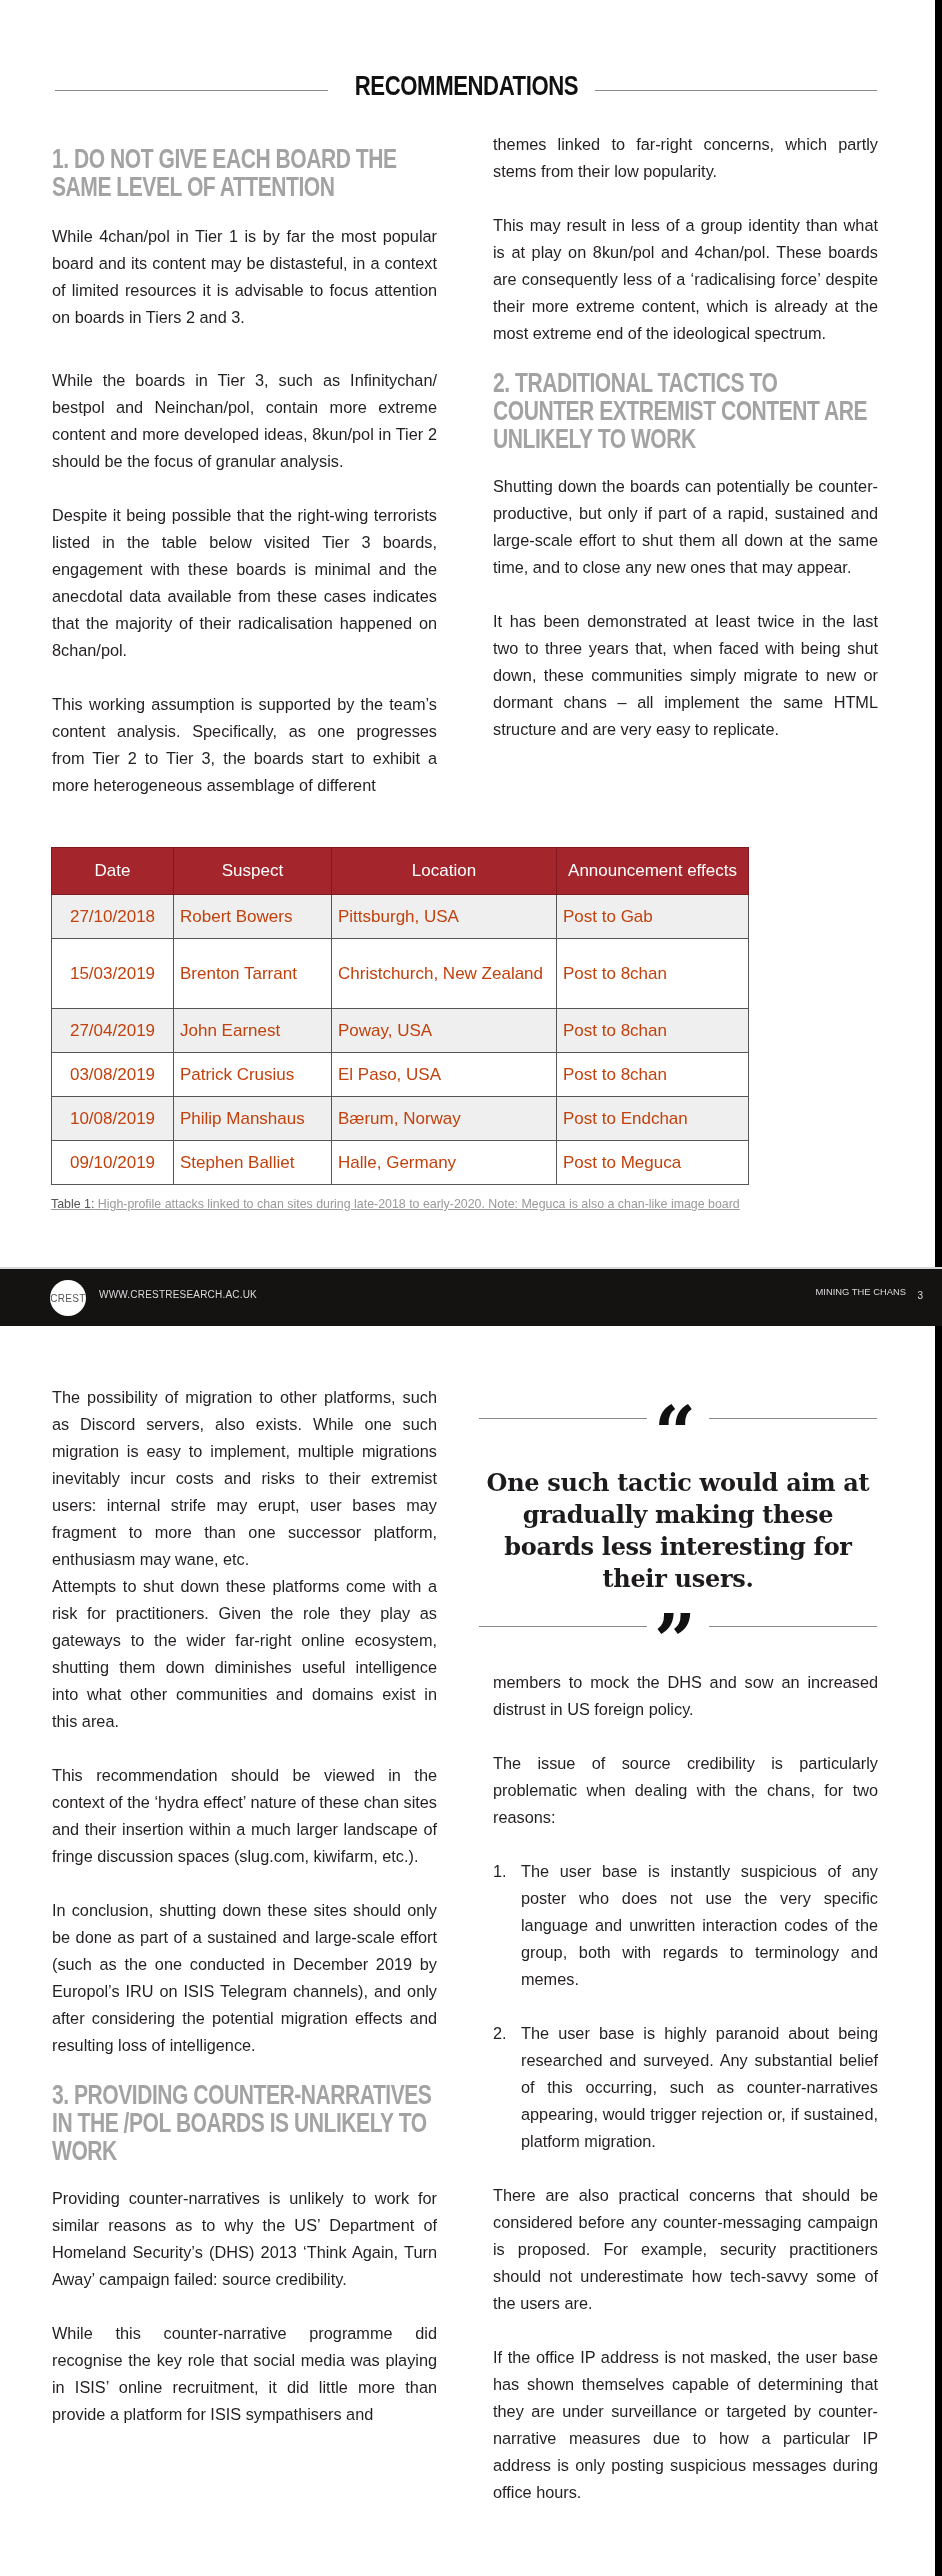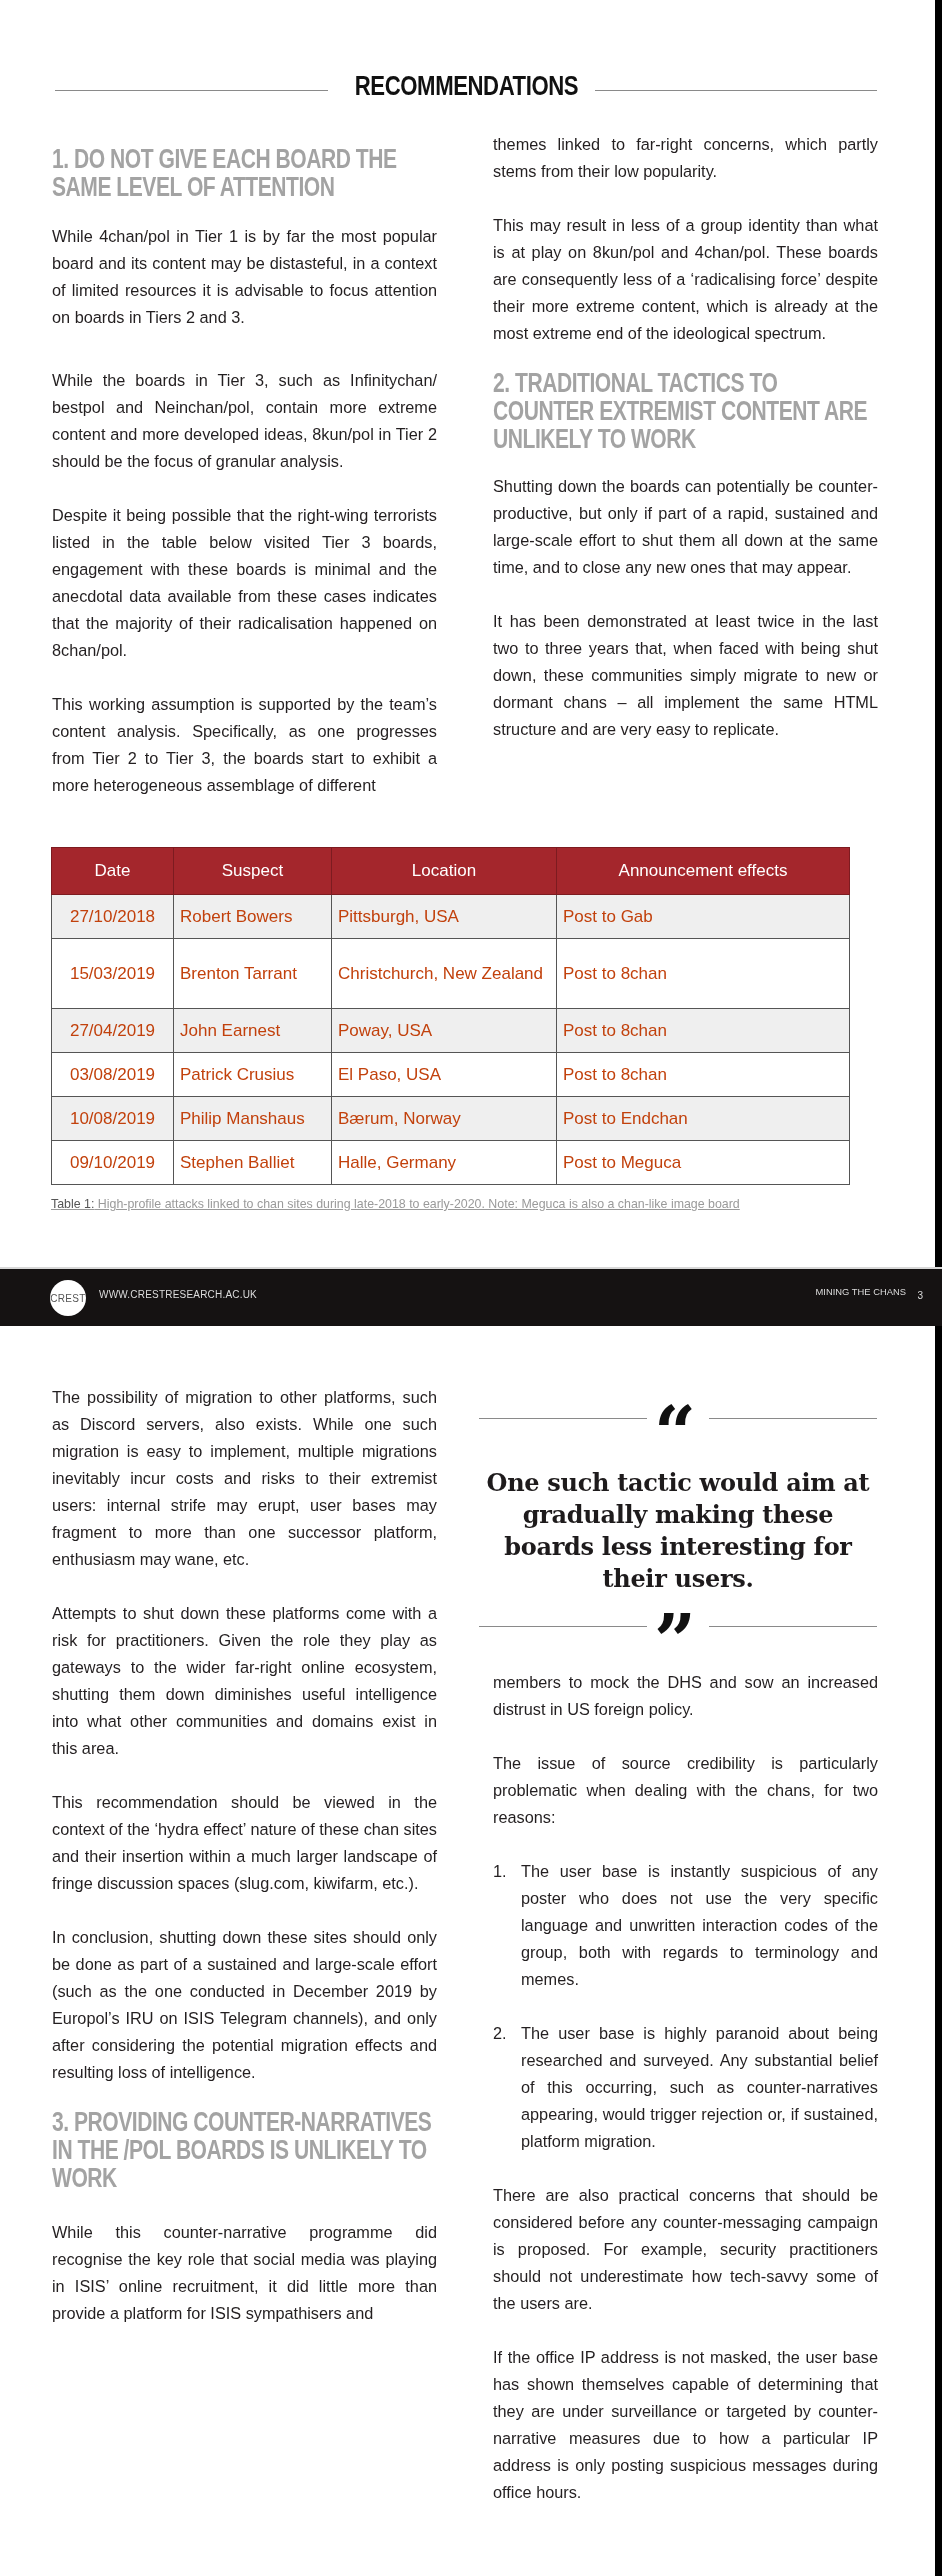--- a/index.html
+++ b/index.html
@@ -30,21 +30,21 @@
     text-align: justify; margin: 0; color: #231f20;
   }
   .h {
     font-family: "Liberation Sans", sans-serif; font-weight: 700; font-size: 27px;
     line-height: 28px; color: #a3a3a3; margin: 0; letter-spacing: -0.6px;
     transform-origin: left top; transform: scaleX(0.78); width: 128%;
   }
 
   
   .table-wrap { position: absolute; left: 51px; top: 847px; width: 827px; }
-  table { border-collapse: collapse; width: 799px; font-family: "Liberation Sans", sans-serif; font-size: 17px; }
+  table { border-collapse: collapse; width: 698px; font-family: "Liberation Sans", sans-serif; font-size: 17px; }
   th { background: #a4262c; color: #fff; font-weight: 400; height: 44px; border: 1px solid #7d1b20; text-align: center; }
   td { border: 1px solid #555; padding: 0 6px; height: 43px; color: #c2410c; text-align: left; }
   tr.alt td { background: #efefef; }
   td.date { text-align: center; padding: 0 4px; }
   .caption { margin-top: 12px; font-size: 12.4px; color: #9a9a9a; font-family: "Liberation Sans", sans-serif; text-decoration: underline; }
   .caption b { color: #555; font-weight: 400; }
 
   
   .footer { position: absolute; top: 1267px; left: 0; width: 935px; height: 57px; background: #151212; border-top: 2px solid #d8d8d8; padding-left: 28px; }
   .footer .logo { position: absolute; left: 50px; top: 11px; width: 36px; height: 36px; border-radius: 50%; background: #fff;
@@ -145,24 +145,25 @@
 
 <div class="footer">
   <div class="logo">CREST</div>
   <div class="url">WWW.CRESTRESEARCH.AC.UK</div>
   <div class="pub">MINING THE CHANS</div>
   <div class="pg">3</div>
 </div>
 
 <div class="col left" style="top:1384px;">
   <p class="p">The possibility of migration to other platforms, such as Discord servers, also exists. While one such migration is easy to implement, multiple migrations inevitably incur costs and risks to their extremist users: internal strife may erupt, user bases may fragment to more than one successor platform, enthusiasm may wane, etc.</p>
-  <p class="p" style="margin-top:27px;">Attempts to shut down these platforms come with a risk for practitioners. Given the role they play as gateways to the wider far-right online ecosystem, shutting them down diminishes useful intelligence into what other communities and domains exist in this area.</p>
+  <p class="p" style="">Attempts to shut down these platforms come with a risk for practitioners. Given the role they play as gateways to the wider far-right online ecosystem, shutting them down diminishes useful intelligence into what other communities and domains exist in this area.</p>
   <p class="p" style="margin-top:27px;">This recommendation should be viewed in the context of the ‘hydra effect’ nature of these chan sites and their insertion within a much larger landscape of fringe discussion spaces (slug.com, kiwifarm, etc.).</p>
   <p class="p" style="margin-top:27px;">In conclusion, shutting down these sites should only be done as part of a sustained and large-scale effort (such as the one conducted in December 2019 by Europol’s IRU on ISIS Telegram channels), and only after considering the potential migration effects and resulting loss of intelligence.</p>
   <h2 class="h" style="margin-top:22px;">3. PROVIDING COUNTER-NARRATIVES IN THE /POL BOARDS IS UNLIKELY TO WORK</h2>
+  <p class="p" style="margin-top:20px;">Providing counter-narratives is unlikely to work for similar reasons as to why the US’ Department of Homeland Security’s (DHS) 2013 ‘Think Again, Turn Away’ campaign failed: source credibility.</p>
   <p class="p" style="margin-top:27px;">While this counter-narrative programme did recognise the key role that social media was playing in ISIS’ online recruitment, it did little more than provide a platform for ISIS sympathisers and</p>
 </div>
 
 <div class="quote">
   <div class="qline" style="left:0; top:20px; width:168px;"></div>
   <div class="qmark" style="left:175px; top:-2px;">“</div>
   <div class="qline" style="left:230px; top:20px; width:168px;"></div>
   <div class="qtext">One such tactic would aim at gradually making these boards less interesting for their users.</div>
   <div class="qline" style="left:0; top:228px; width:168px;"></div>
   <div class="qmark" style="left:175px; top:206px;">”</div>

